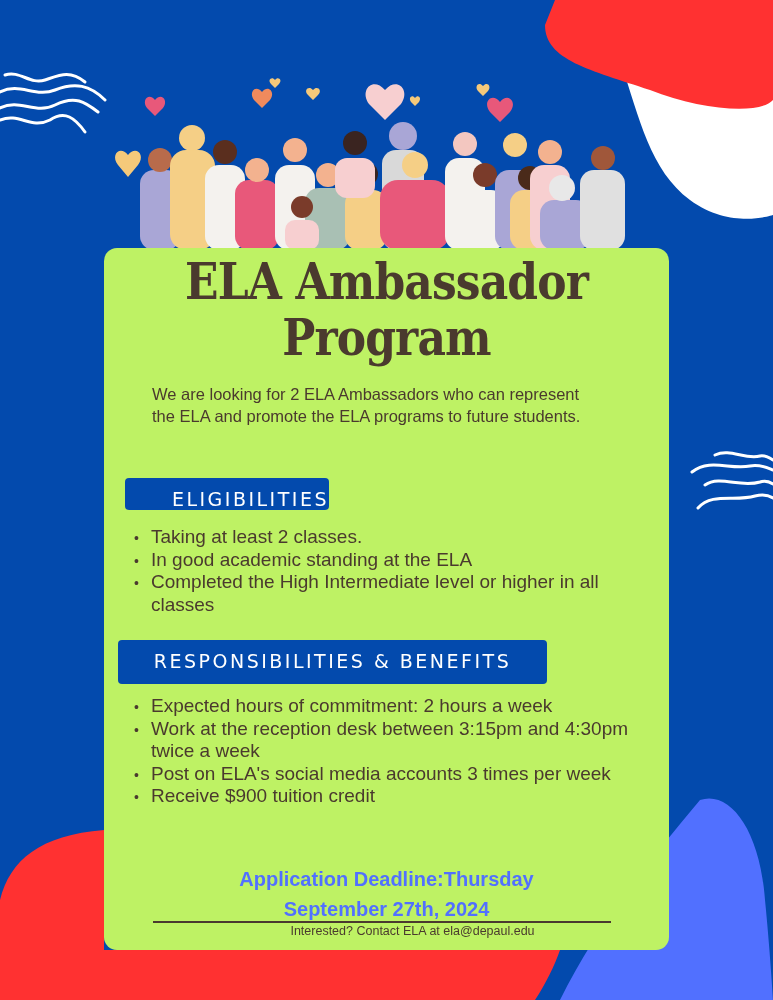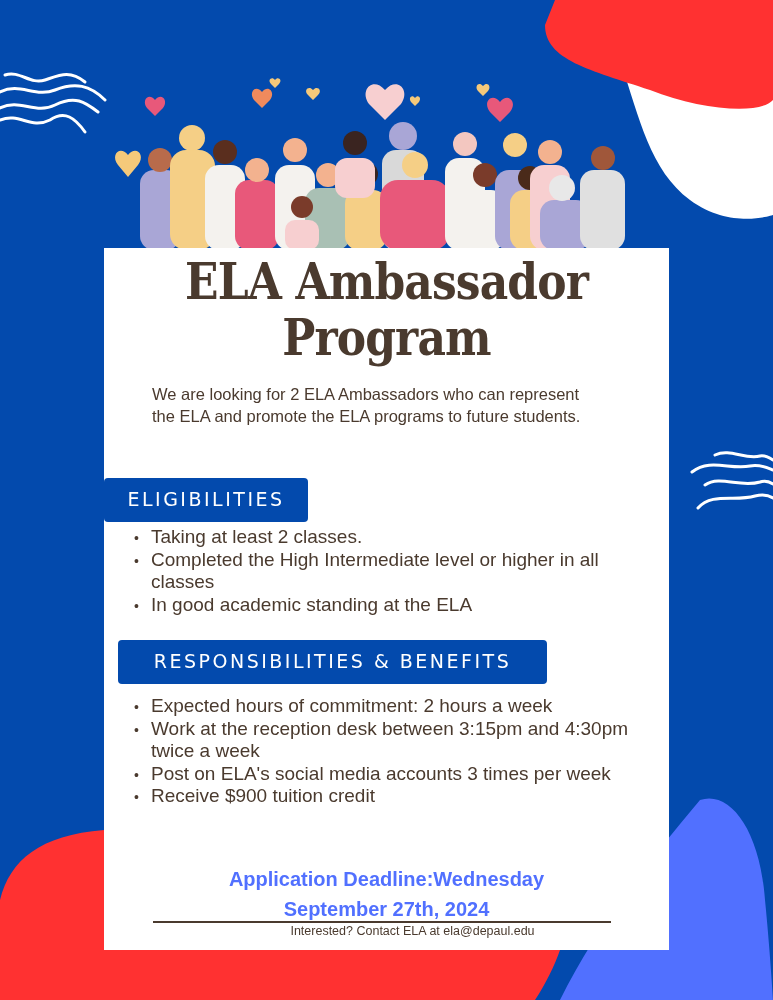--- a/index.html
+++ b/index.html
@@ -1,22 +1,22 @@
 <!DOCTYPE html>
 <html><head>
 <meta charset="utf-8">
 <style>
   html, body { margin:0; padding:0; }
   body { width:773px; height:1000px; position:relative; overflow:hidden; background:#034aad; font-family:"DejaVu Sans", sans-serif; }
   .bg-shape { position:absolute; }
-  .card { position:absolute; left:104px; top:248px; width:565px; height:702px; background:#ffffff; }
+  .card { position:absolute; left:104px; top:248px; width:565px; height:702px; background:#bef264;border-radius:13px; }
   .title { position:absolute; left:0; top:6px; width:565px; text-align:center; color:#4a3a2e; font-family:"DejaVu Serif", serif; font-weight:bold; font-size:50px; line-height:56px; letter-spacing:-1px; transform:scaleX(0.88); }
   .intro { position:absolute; left:48px; top:135px; width:440px; color:#4a3a2e; font-family:"Liberation Sans", sans-serif; font-size:16.5px; line-height:22px; }
   .pill { position:absolute; background:#034aad; color:#fff; border-radius:4px; font-family:"DejaVu Sans", sans-serif; font-size:19px; letter-spacing:2.5px; padding:0; line-height:43px; text-align:center; }
-  .pill-elig { left:0; top:230px; width:204px; height:44px; }
+  .pill-elig { left:21px; top:230px; width:204px; height:32px;text-align:right; }
   .pill-resp { left:14px; top:392px; width:429px; height:44px; }
   ul.list { position:absolute; margin:0; padding:0; list-style:none; font-family:"Liberation Sans", sans-serif; font-size:19px; color:#4a3a2e; }
   ul.list li { position:relative; padding-left:17px; line-height:22.5px; }
   ul.list li::before { content:"•"; position:absolute; left:0; top:1px; font-size:14px; color:#4a3a2e; }
   .list-elig { left:30px; top:278px; width:520px; }
   .list-resp { left:30px; top:447px; width:500px; }
   .deadline { position:absolute; left:0; width:565px; text-align:center; color:#5170ff; font-family:"Liberation Sans", sans-serif; font-weight:bold; font-size:20px; line-height:30px; }
   .dl1 { top:616px; }
   .dl2 { top:646px; }
   .rule { position:absolute; left:49px; top:673px; width:458px; height:2px; background:#4a3a2e; }
@@ -107,29 +107,29 @@
   <div class="title">
     <div>ELA Ambassador</div>
     <div>Program</div>
   </div>
 
   <div class="intro">We are looking for 2 ELA Ambassadors  who can represent the ELA and promote the ELA programs to future students.</div>
 
   <div class="pill pill-elig">ELIGIBILITIES</div>
   <ul class="list list-elig">
     <li>Taking at least 2 classes.</li>
+    <li>In good academic standing at the ELA</li>
     <li>Completed the High Intermediate level or higher in all classes</li>
-    <li>In good academic standing at the ELA</li>
   </ul>
 
   <div class="pill pill-resp">RESPONSIBILITIES &amp; BENEFITS</div>
   <ul class="list list-resp">
     <li>Expected hours of commitment: 2 hours a week</li>
     <li>Work at the reception desk between 3:15pm and 4:30pm twice a week</li>
     <li>Post on ELA's social media accounts 3 times per week</li>
     <li>Receive $900 tuition credit</li>
   </ul>
 
-  <div class="deadline dl1">Application Deadline:Wednesday</div>
+  <div class="deadline dl1">Application Deadline:Thursday</div>
   <div class="deadline dl2">September 27th, 2024</div>
   <div class="rule"></div>
   <div class="contact">Interested? Contact ELA at ela@depaul.edu</div>
 </div>
 
 </body></html>

